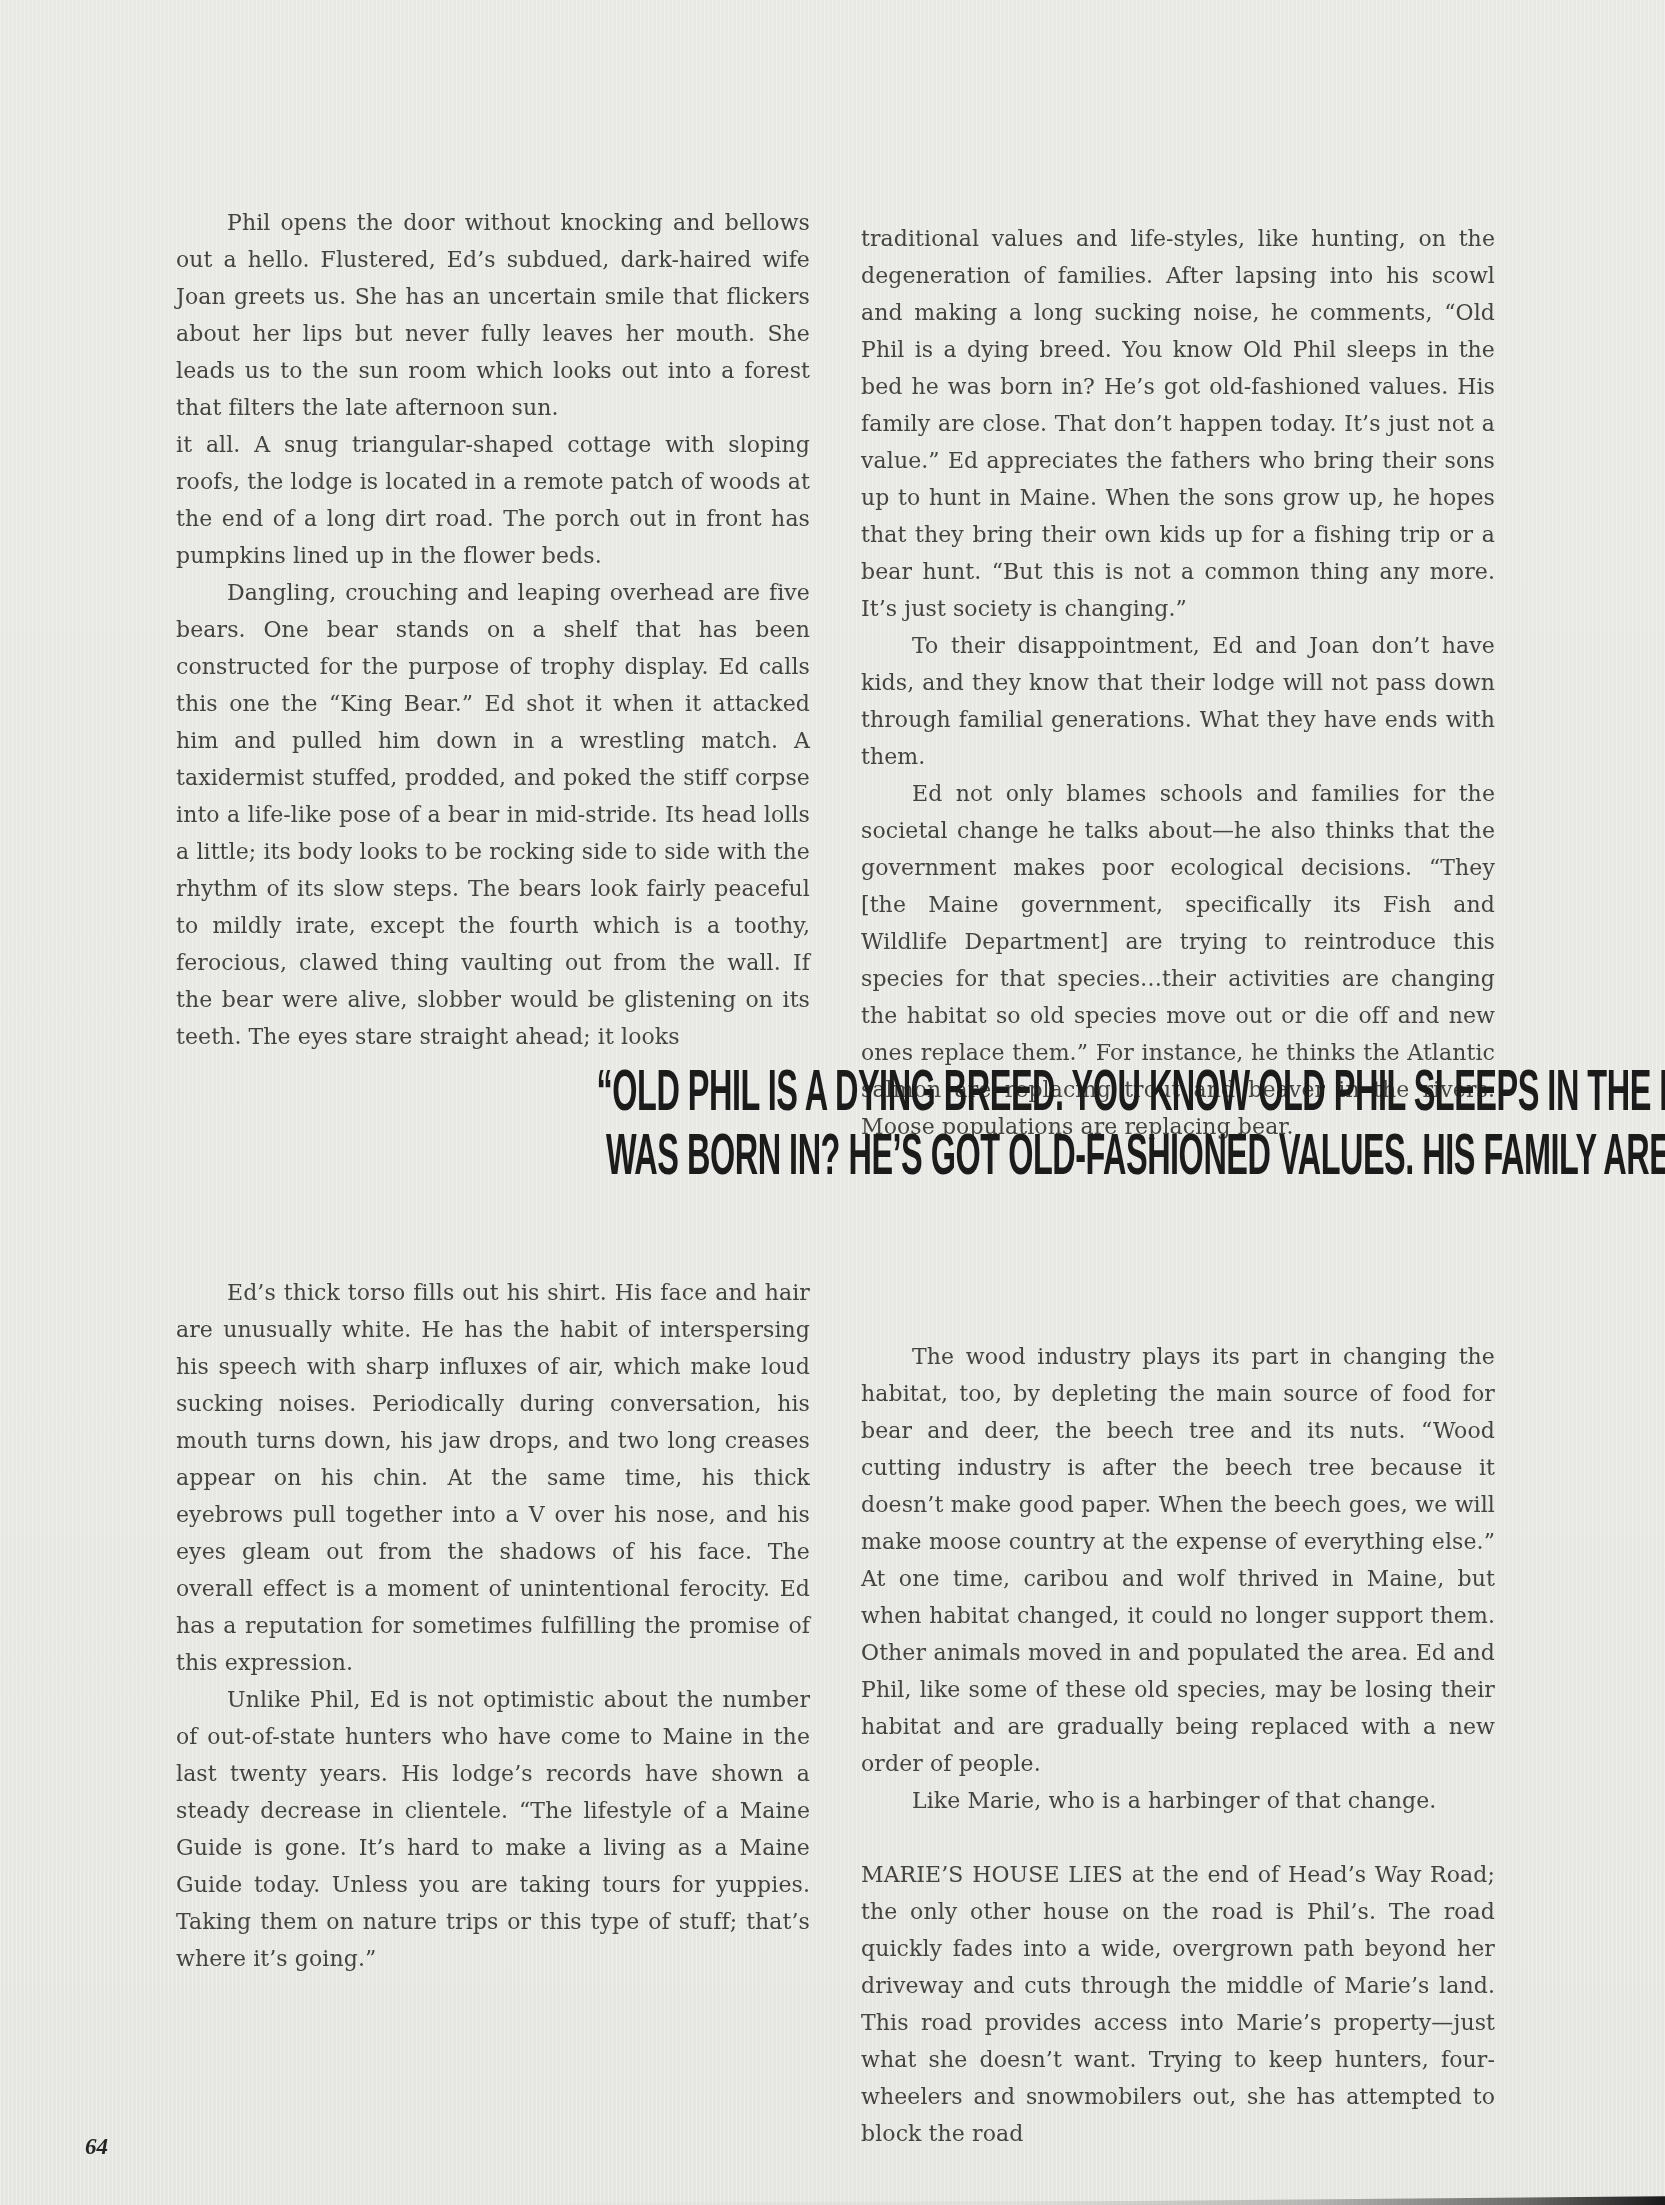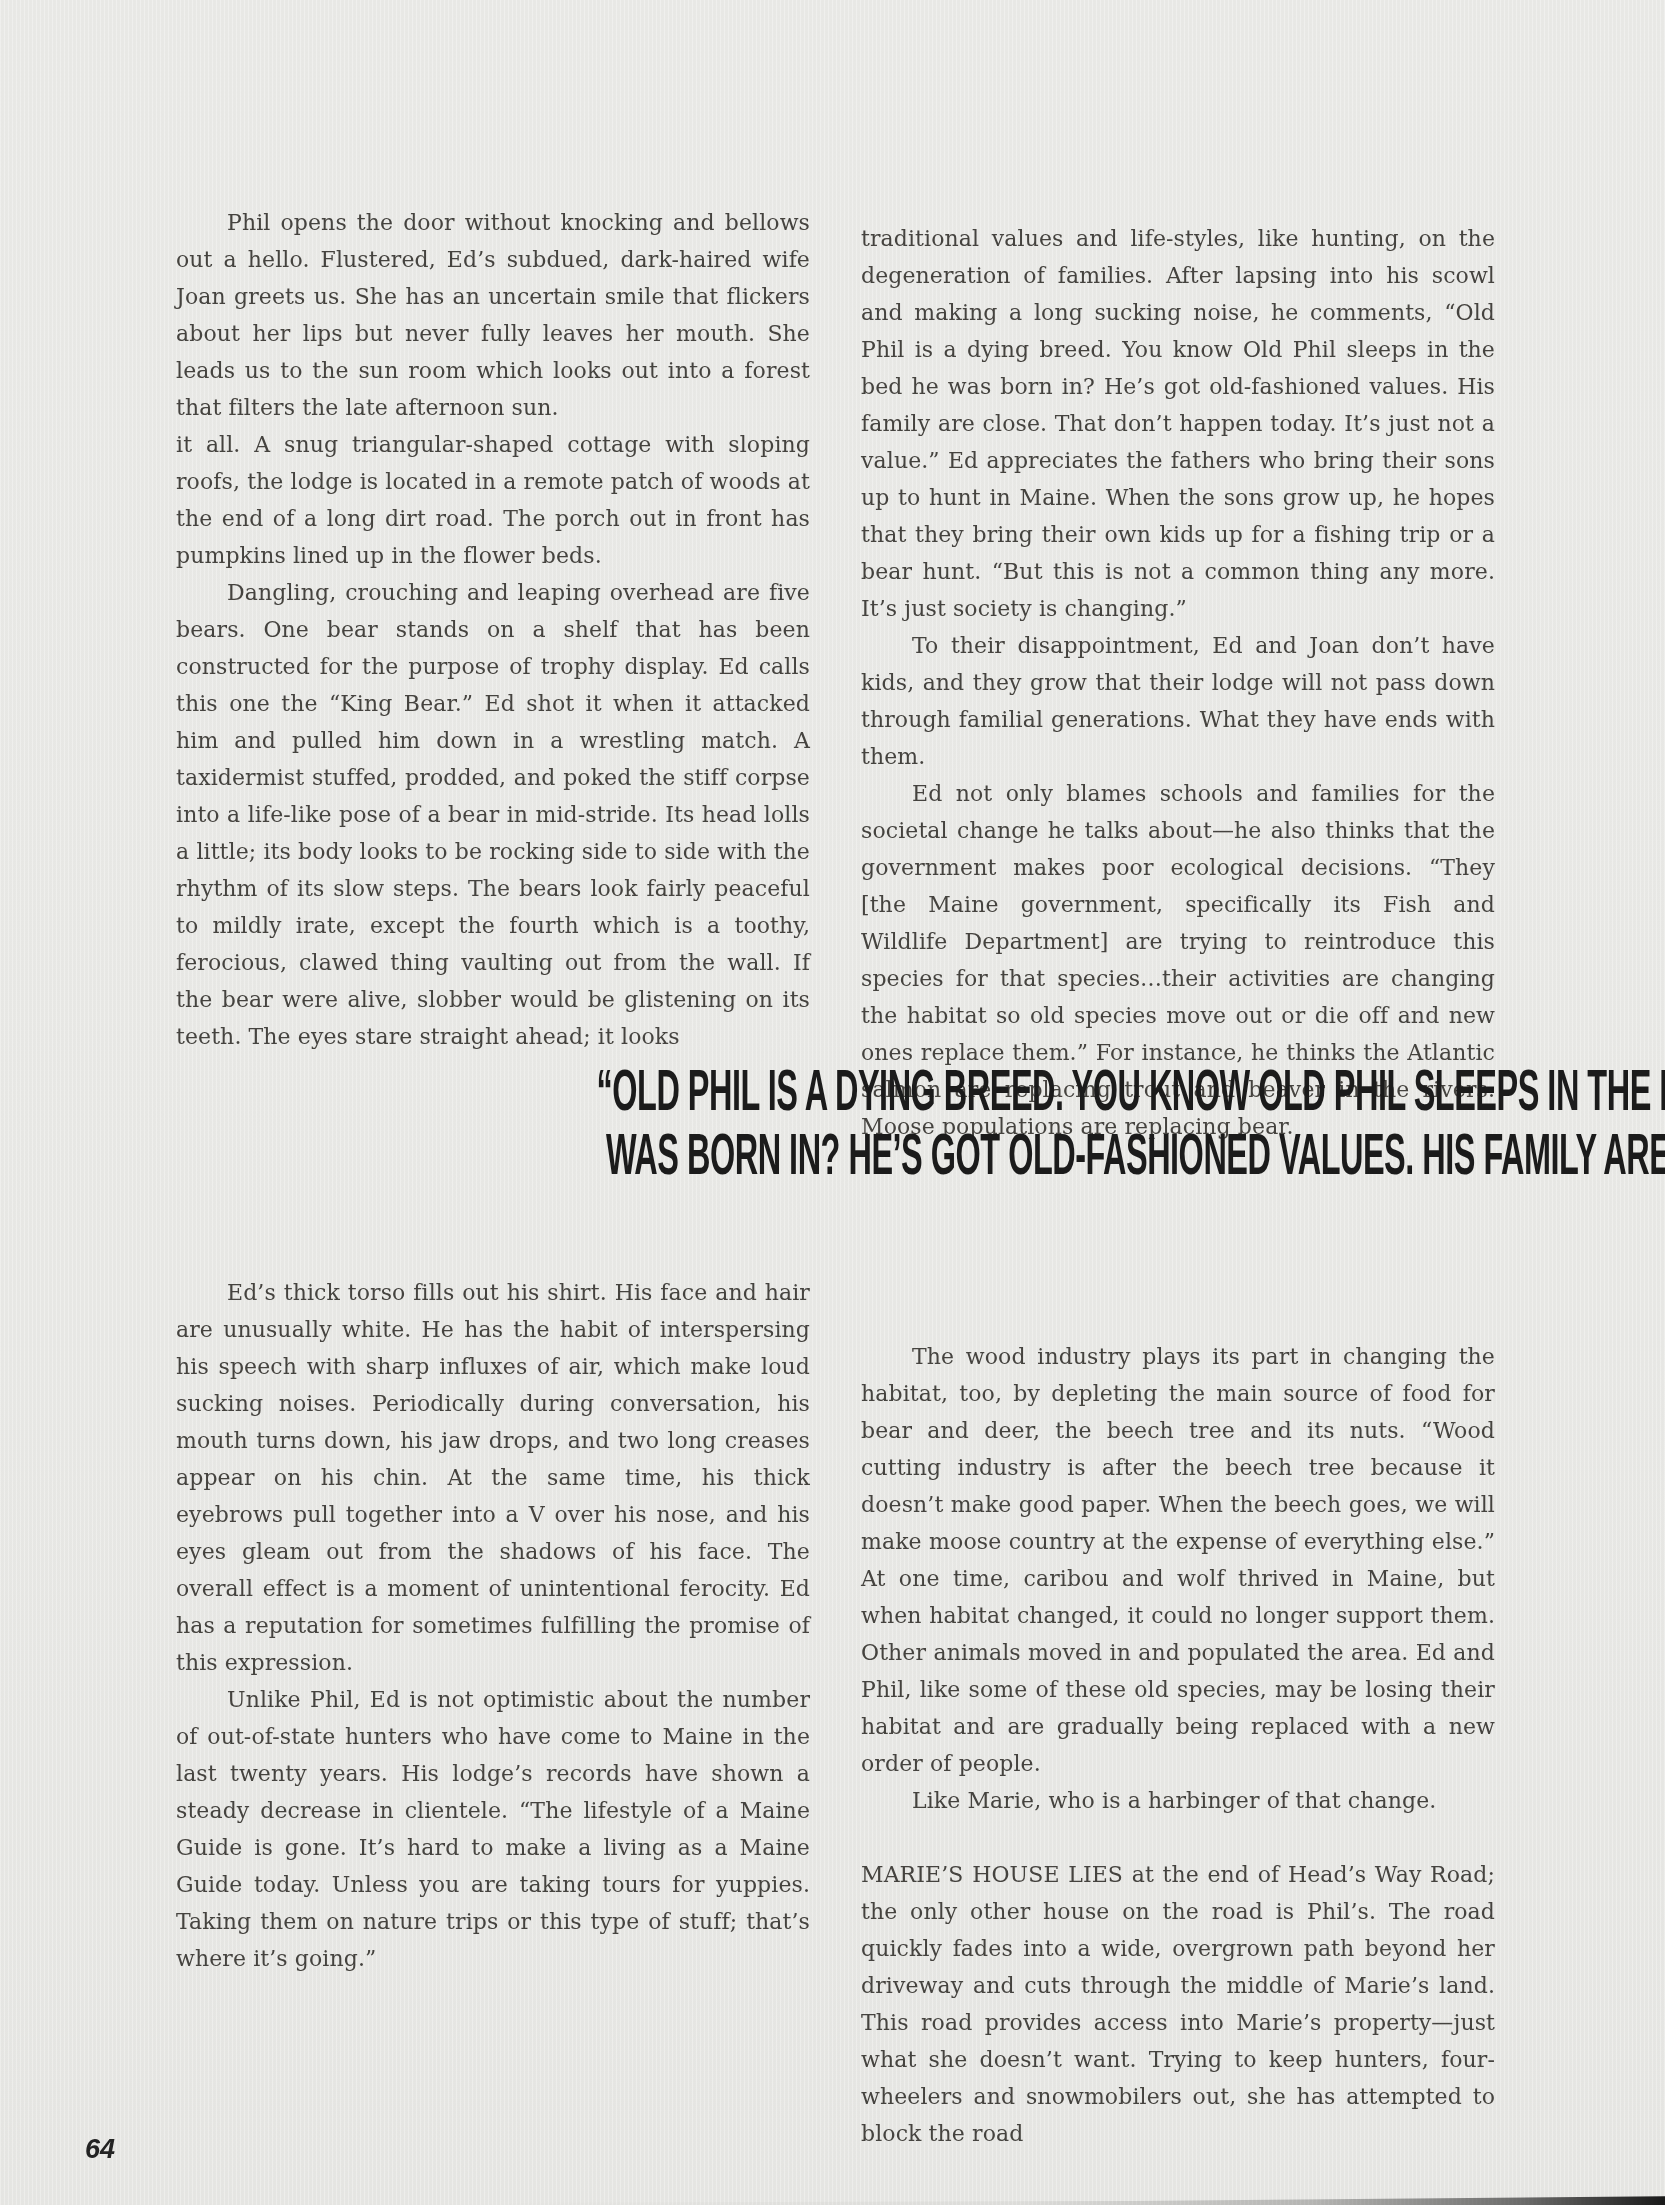--- a/index.html
+++ b/index.html
@@ -49,24 +49,24 @@
     font-size: 58px;
     line-height: 64px;
     letter-spacing: -0.9px;
     transform: scaleX(0.56);
     transform-origin: center top;
   }
   .page-number {
     position: absolute;
     left: 85px;
     top: 2134px;
-    font-family: Liberation Sans, sans-serif;
+    font-family: Liberation Serif, serif;
     font-weight: 700;
     font-style: italic;
-    font-size: 27px;
+    font-size: 23px;
     color: #232323;
     text-align: right;
   }
   .scan-edge {
     position: absolute;
     left: 485px;
     right: 0;
     bottom: 0;
     height: 8.8px;
     background: linear-gradient(to right,
@@ -84,21 +84,21 @@
 <div class="page">
 
   <div class="column col-top-left">
     <p class="para indent">Phil opens the door without knocking and bellows out a hello. Flustered, Ed’s subdued, dark-haired wife Joan greets us. She has an uncertain smile that flickers about her lips but never fully leaves her mouth. She leads us to the sun room which looks out into a forest that filters the late afternoon sun.</p>
     <p class="para">it all. A snug triangular-shaped cottage with sloping roofs, the lodge is located in a remote patch of woods at the end of a long dirt road. The porch out in front has pumpkins lined up in the flower beds.</p>
     <p class="para indent">Dangling, crouching and leaping overhead are five bears. One bear stands on a shelf that has been constructed for the purpose of trophy display. Ed calls this one the “King Bear.” Ed shot it when it attacked him and pulled him down in a wrestling match. A taxidermist stuffed, prodded, and poked the stiff corpse into a life-like pose of a bear in mid-stride. Its head lolls a little; its body looks to be rocking side to side with the rhythm of its slow steps. The bears look fairly peaceful to mildly irate, except the fourth which is a toothy, ferocious, clawed thing vaulting out from the wall. If the bear were alive, slobber would be glistening on its teeth. The eyes stare straight ahead; it looks</p>
   </div>
 
   <div class="column col-top-right">
     <p class="para">traditional values and life-styles, like hunting, on the degeneration of families. After lapsing into his scowl and making a long sucking noise, he comments, “Old Phil is a dying breed. You know Old Phil sleeps in the bed he was born in? He’s got old-fashioned values. His family are close. That don’t happen today. It’s just not a value.” Ed appreciates the fathers who bring their sons up to hunt in Maine. When the sons grow up, he hopes that they bring their own kids up for a fishing trip or a bear hunt. “But this is not a common thing any more. It’s just society is changing.”</p>
-    <p class="para indent">To their disappointment, Ed and Joan don’t have kids, and they grow that their lodge will not pass down through familial generations. What they have ends with them.</p>
+    <p class="para indent">To their disappointment, Ed and Joan don’t have kids, and they know that their lodge will not pass down through familial generations. What they have ends with them.</p>
     <p class="para indent">Ed not only blames schools and families for the societal change he talks about—he also thinks that the government makes poor ecological decisions. “They [the Maine government, specifically its Fish and Wildlife Department] are trying to reintroduce this species for that species…their activities are changing the habitat so old species move out or die off and new ones replace them.” For instance, he thinks the Atlantic salmon are replacing trout and beaver in the rivers. Moose populations are replacing bear.</p>
   </div>
 
   <div class="pull-quote">
     <span class="q-line">“OLD PHIL IS A DYING BREED. YOU KNOW OLD PHIL SLEEPS IN THE BED HE</span><br>
     <span class="q-line">WAS BORN IN? HE’S GOT OLD-FASHIONED VALUES. HIS FAMILY ARE CLOSE.”</span>
   </div>
 
   <div class="column col-bot-left">
     <p class="para indent">Ed’s thick torso fills out his shirt. His face and hair are unusually white. He has the habit of interspersing his speech with sharp influxes of air, which make loud sucking noises. Periodically during conversation, his mouth turns down, his jaw drops, and two long creases appear on his chin. At the same time, his thick eyebrows pull together into a V over his nose, and his eyes gleam out from the shadows of his face. The overall effect is a moment of unintentional ferocity. Ed has a reputation for sometimes fulfilling the promise of this expression.</p>

